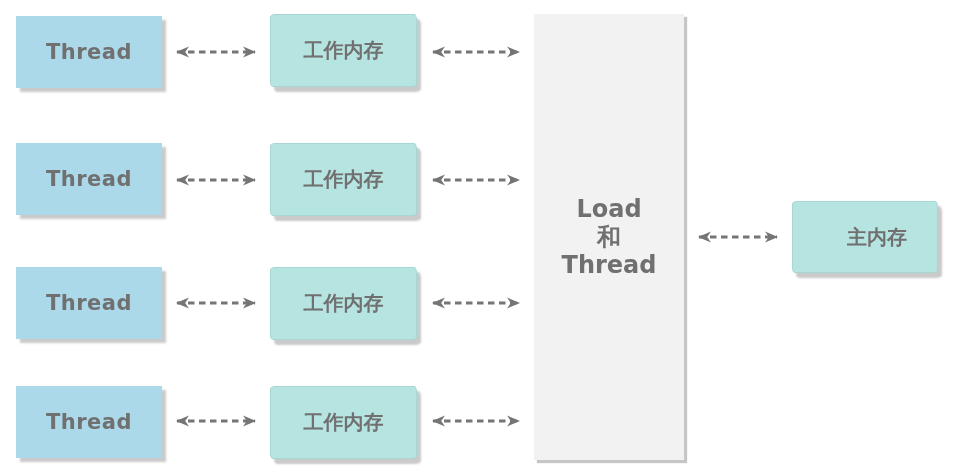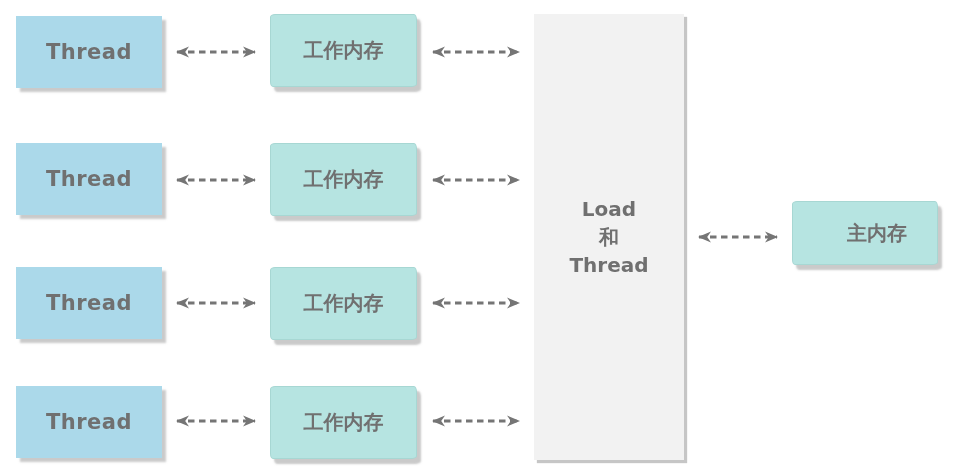--- a/index.html
+++ b/index.html
@@ -47,28 +47,28 @@
   .t1 { top: 16px; }  .t2 { top: 143px; }  .t3 { top: 267px; }  .t4 { top: 386px; }
   .w1 { top: 14px; }  .w2 { top: 143px; }  .w3 { top: 267px; }  .w4 { top: 386px; }
   .loadstore {
     left: 534px;
     top: 14px;
     width: 150px;
     height: 446px;
     background: var(--loadstore_fill, #f2f2f2);
     box-shadow: 3px 3px 1px #c6c6c6;
     flex-direction: column;
-    font-size: 20px;
+    font-size: 24px;
     line-height: 28px;
   }
   .mainmem {
     left: 792px;
     top: 201px;
     width: 146px;
-    height: 64px;
+    height: 72px;
     background: var(--memory_fill, #b6e4e1);
     box-shadow: 4px 5px 2px rgba(150,150,150,0.5);
     font-size: 20px;
     border-radius: 5px 3px 6px 3px / 3px 6px 3px 5px;
     border: 1px solid rgba(125,175,172,0.25);
     padding-left: 24px;
   }
   .arrows {
     position: absolute;
     top: 0;

